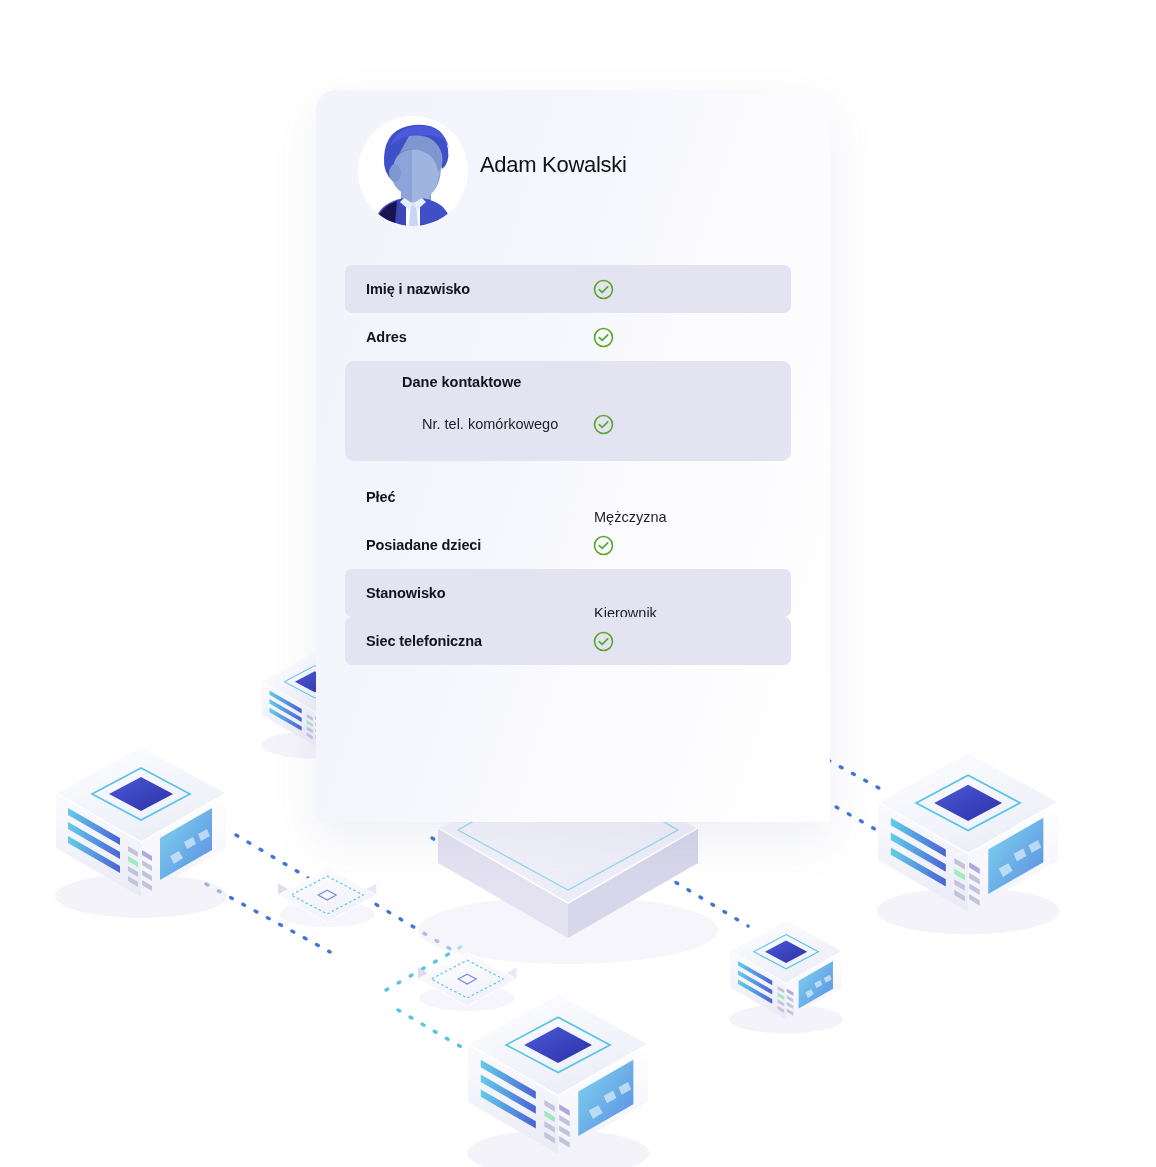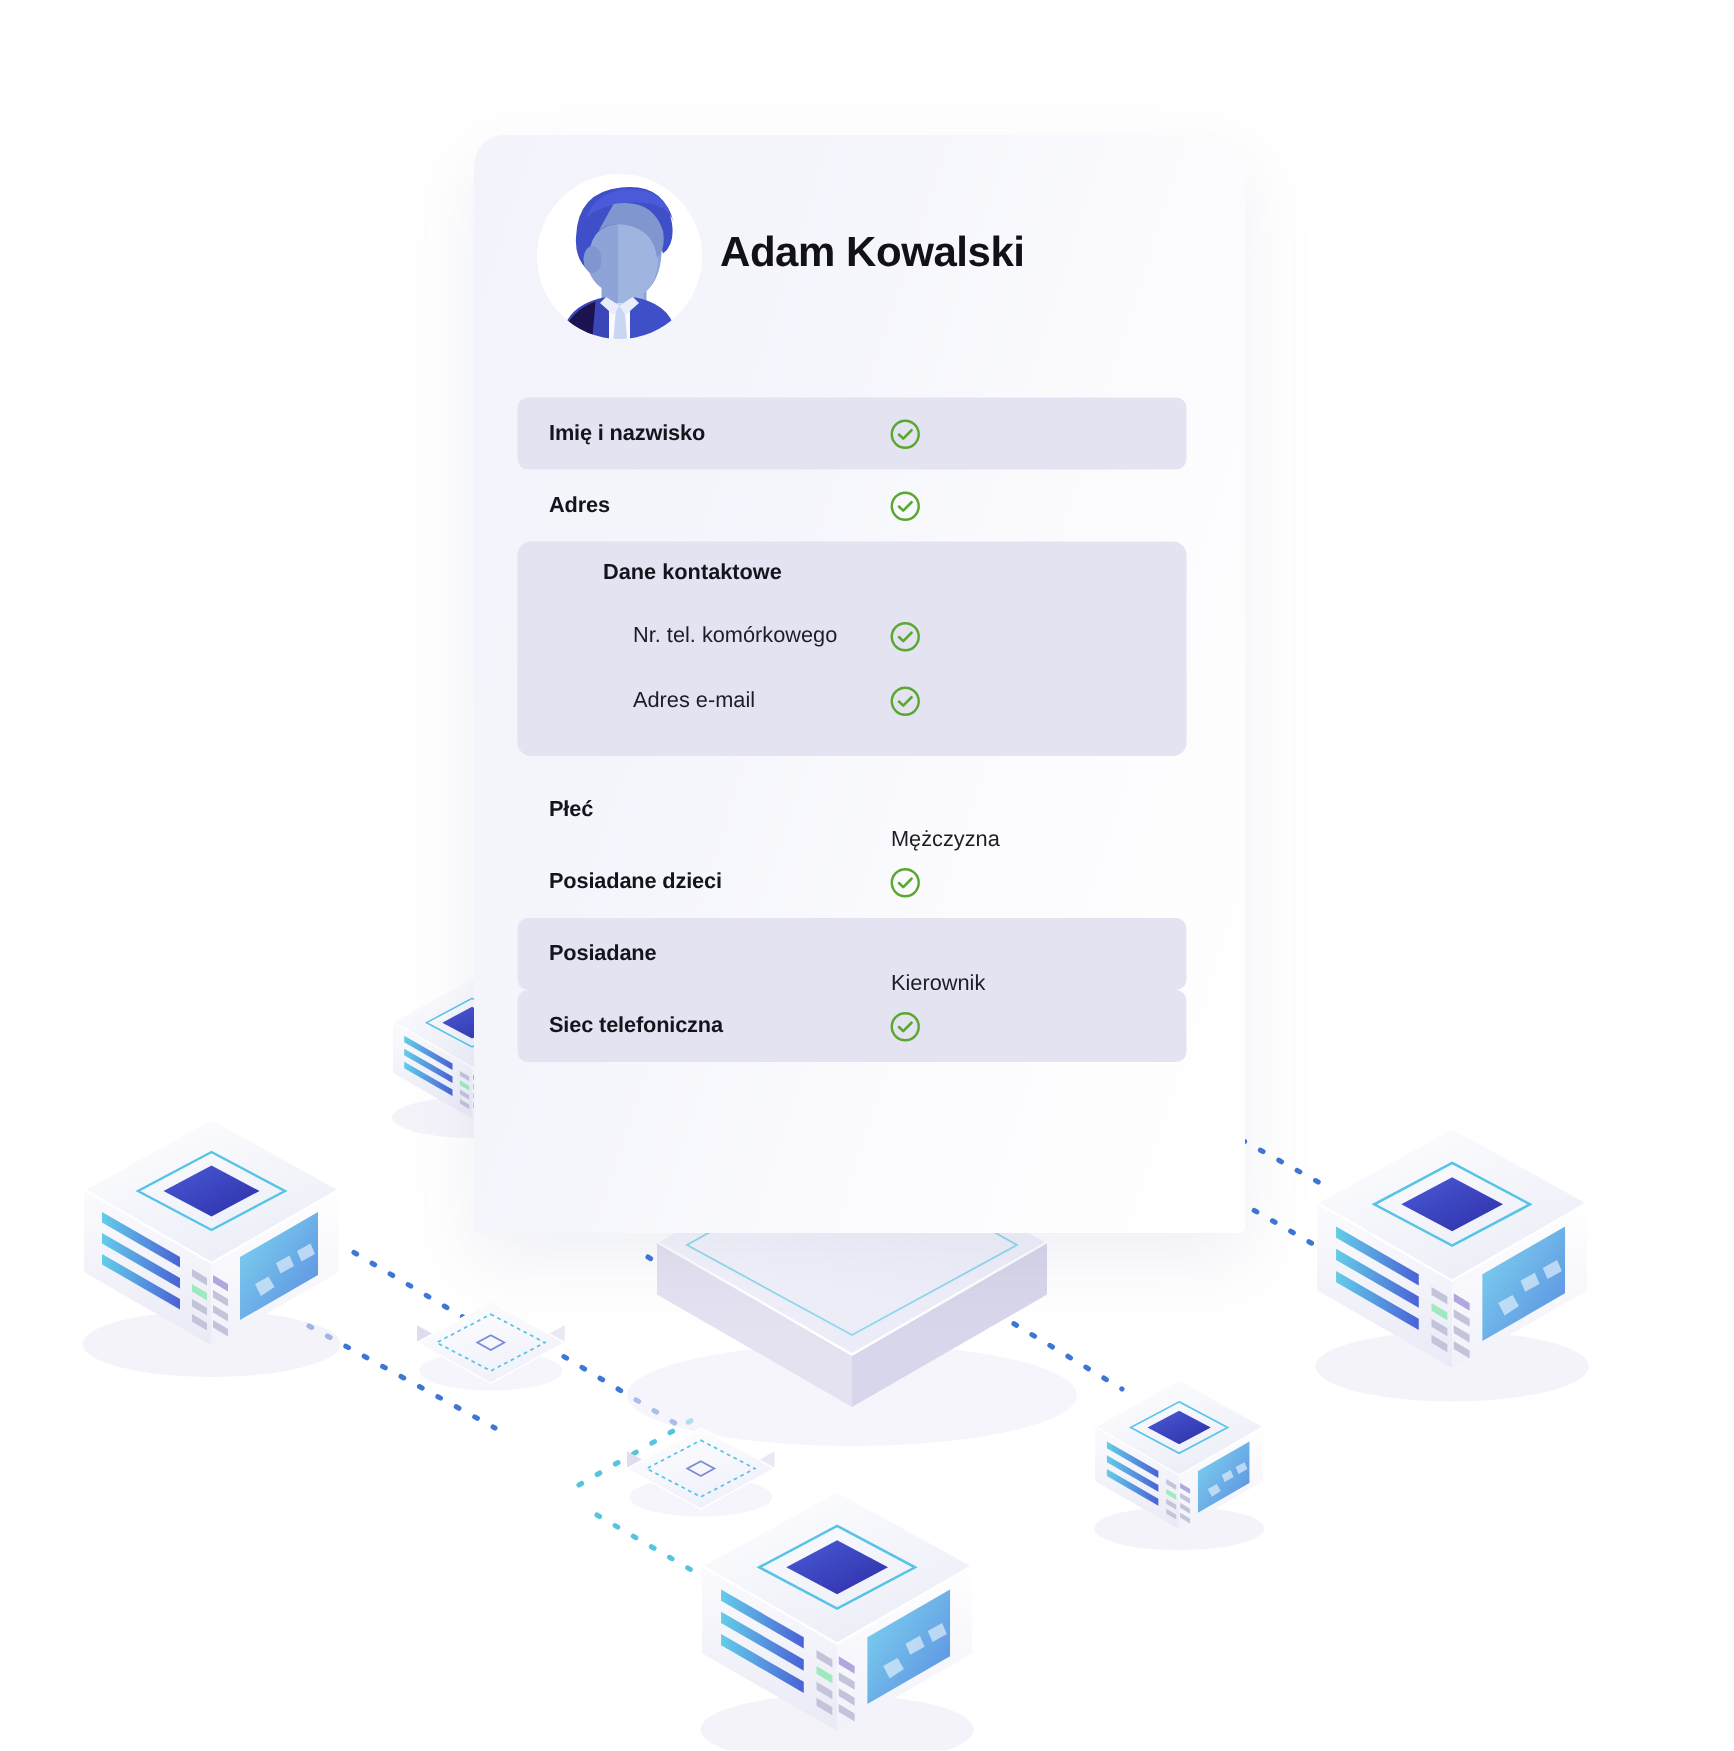--- a/index.html
+++ b/index.html
@@ -49,22 +49,22 @@
     position: absolute;
     left: 38px;
     top: 22px;
     width: 118px;
     height: 118px;
   }
   .card-title {
     position: absolute;
     left: 164px;
     top: 62px;
-    font-size: 28px;
-    font-weight: bold;
+    font-size: 22px;
+    font-weight: normal;
     letter-spacing: -0.3px;
     color: #111117;
     white-space: nowrap;
   }
 
   
   .rows {
     position: absolute;
     left: 29px;
     top: 175px;
@@ -348,47 +348,40 @@
         <div class="group-title">
           <span class="lbl">Dane kontaktowe</span>
         </div>
         <div class="subrow">
           <span class="lbl">Nr. tel. komórkowego</span>
           <svg class="chk" viewBox="0 0 22 22">
             <circle cx="11" cy="11" r="9.4" fill="none" stroke="#5aa82f" stroke-width="1.7"></circle>
             <path d="M6.6 11.2 L9.6 14.1 L15.4 8.2" fill="none" stroke="#5aa82f" stroke-width="1.8" stroke-linecap="round" stroke-linejoin="round"></path>
           </svg>
         </div>
-        <div class="subrow">
-          <span class="lbl">Adres e-mail</span>
-          <svg class="chk" viewBox="0 0 22 22">
-            <circle cx="11" cy="11" r="9.4" fill="none" stroke="#5aa82f" stroke-width="1.7"></circle>
-            <path d="M6.6 11.2 L9.6 14.1 L15.4 8.2" fill="none" stroke="#5aa82f" stroke-width="1.8" stroke-linecap="round" stroke-linejoin="round"></path>
-          </svg>
-        </div>
       </div>
 
       <div class="spacer-row"></div>
 
       <div class="row">
         <span class="lbl">Płeć</span>
         <span class="val">Mężczyzna</span>
       </div>
 
 
       <div class="row">
         <span class="lbl">Posiadane dzieci</span>
         <svg class="chk" viewBox="0 0 22 22">
           <circle cx="11" cy="11" r="9.4" fill="none" stroke="#5aa82f" stroke-width="1.7"></circle>
           <path d="M6.6 11.2 L9.6 14.1 L15.4 8.2" fill="none" stroke="#5aa82f" stroke-width="1.8" stroke-linecap="round" stroke-linejoin="round"></path>
         </svg>
       </div>
 
       <div class="row shaded">
-        <span class="lbl">Posiadane</span>
+        <span class="lbl">Stanowisko</span>
         <span class="val">Kierownik</span>
       </div>
 
 
       <div class="row shaded">
         <span class="lbl">Siec telefoniczna</span>
         <svg class="chk" viewBox="0 0 22 22">
           <circle cx="11" cy="11" r="9.4" fill="none" stroke="#5aa82f" stroke-width="1.7"></circle>
           <path d="M6.6 11.2 L9.6 14.1 L15.4 8.2" fill="none" stroke="#5aa82f" stroke-width="1.8" stroke-linecap="round" stroke-linejoin="round"></path>
         </svg>

